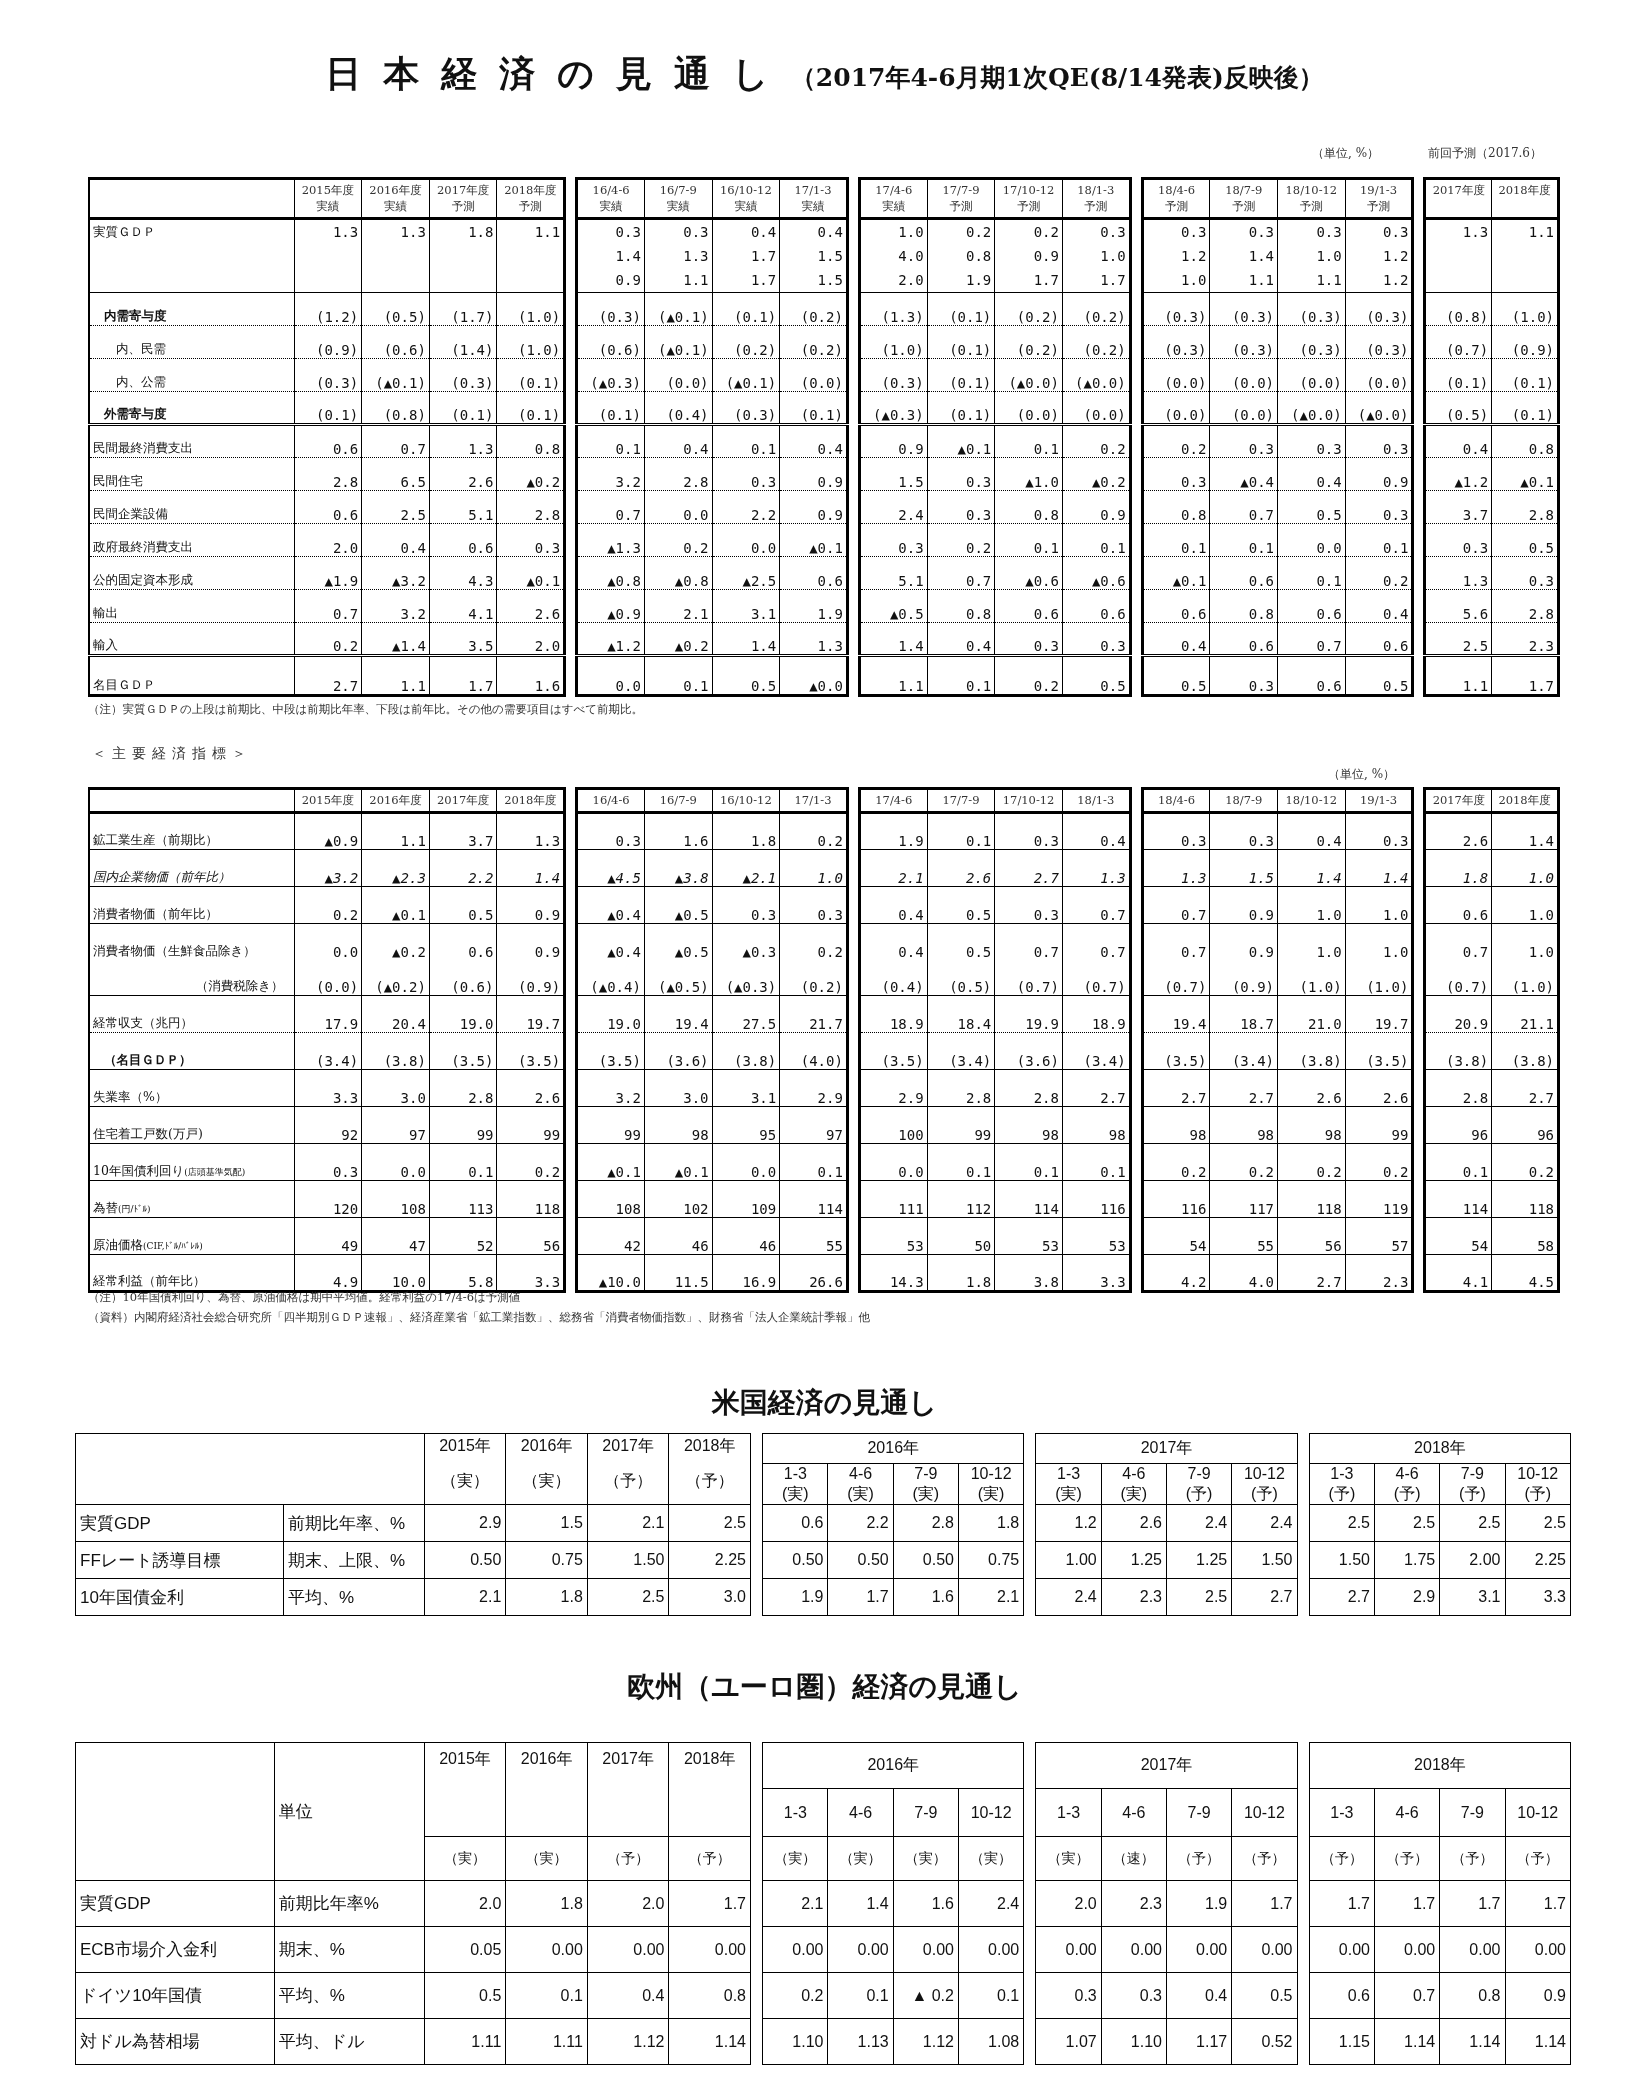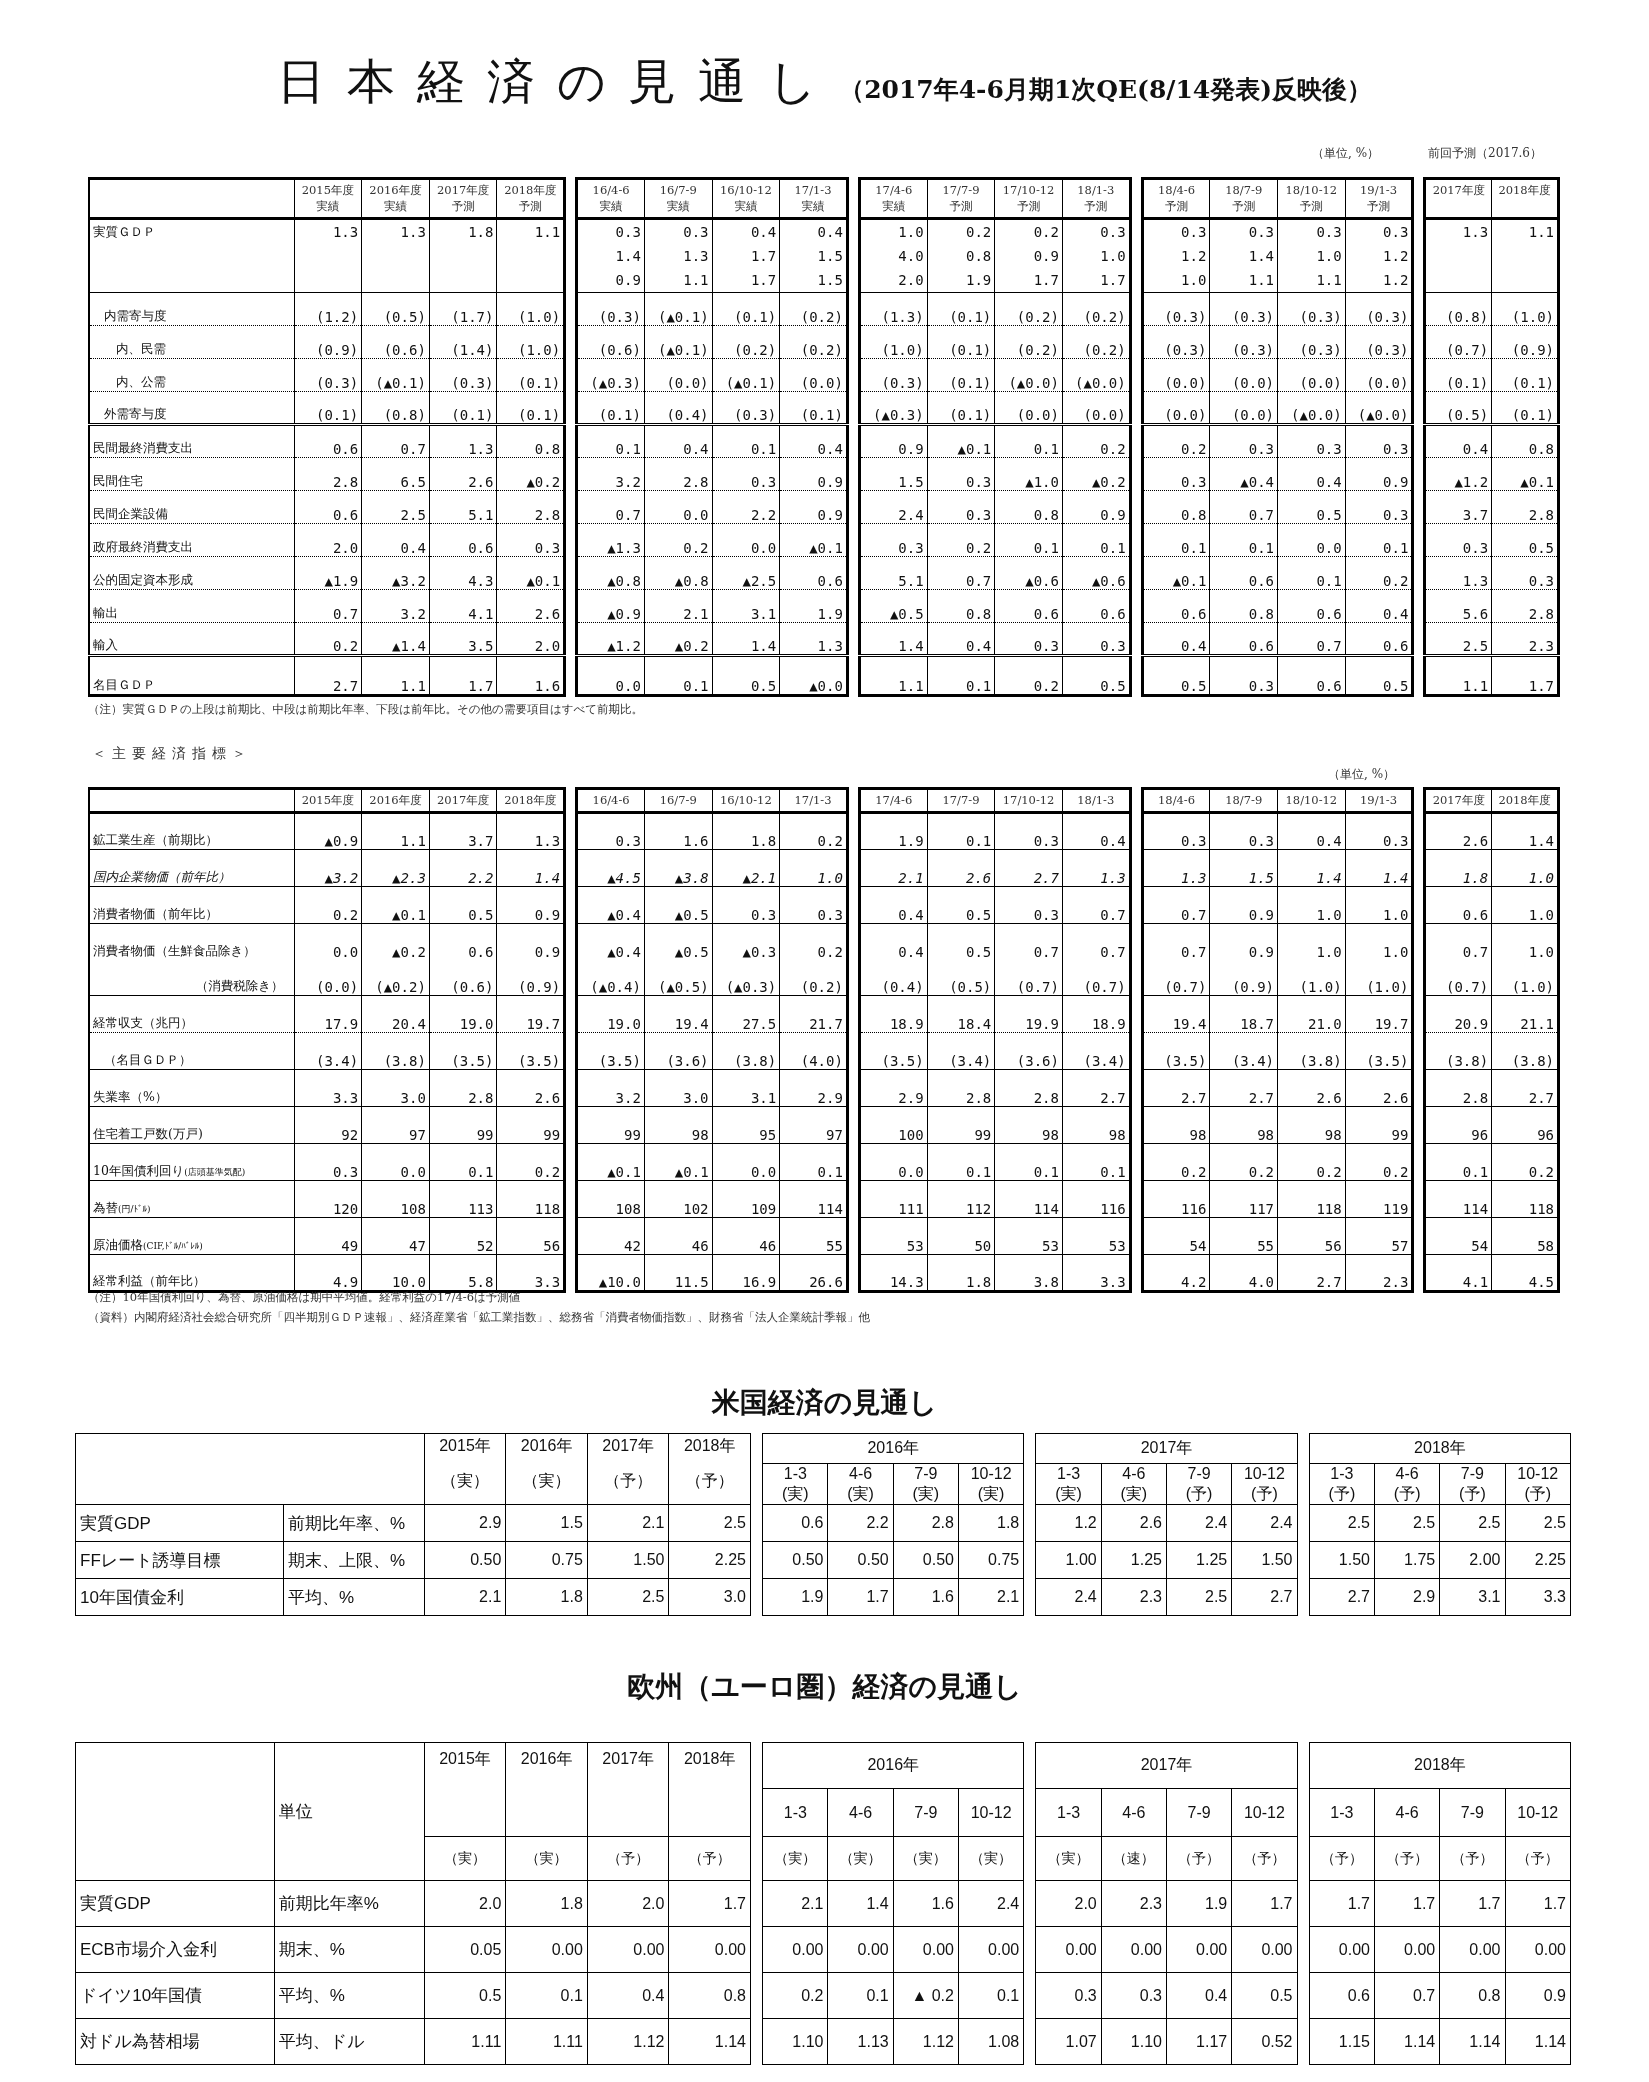--- a/index.html
+++ b/index.html
@@ -5,21 +5,21 @@
   * { box-sizing: border-box; }
   html, body { margin: 0; padding: 0; background: #ffffff; }
   body {
     width: 1649px; height: 2082px; position: relative; overflow: hidden;
     font-family: "DejaVu Sans", "Liberation Sans", sans-serif; color: #111;
   }
   .title {
     position: absolute; top: 50px; left: 0; width: 1649px; text-align: center;
     white-space: nowrap;
   }
-  .title .main { font-size: 48px; font-weight: normal; letter-spacing: 22px; }
+  .title .main { font-size: 36px; font-weight: bold; letter-spacing: 22px; }
   .title .sub { font-size: 25px; font-weight: bold; font-family: "DejaVu Serif", serif; }
   .unit-top { position: absolute; top: 145px; font-size: 12px; color: #333; font-family: "DejaVu Serif", serif; }
 
   table.jp {
     position: absolute; border-collapse: collapse; table-layout: fixed;
     font-family: "DejaVu Sans Mono", monospace; font-size: 14px;
   }
   table.jp td {
     border-left: 1px solid #000; border-right: 1px solid #000;
     padding: 0 3px; text-align: right; vertical-align: bottom; white-space: nowrap;
@@ -30,21 +30,21 @@
   table.jp td.br { border-right: 3px solid #000; }
   table.jp tr.head td {
     text-align: center; vertical-align: middle; font-family: "DejaVu Serif", serif;
     font-size: 11.5px; color: #333; border-top: 3px solid #000; border-bottom: 3px solid #000; line-height: 1.35;
   }
   table.jp tr.head td.gap { border: none; }
   table.jp tr.dot td:not(.gap) { border-bottom: 1px dotted #000; }
   table.jp tr.solid td:not(.gap) { border-bottom: 1px solid #000; }
   table.jp tr.dbl td:not(.gap) { border-bottom: 3px double #000; }
   table.jp tr.last td:not(.gap) { border-bottom: 3px solid #000; }
-  .indent1 { padding-left: 14px !important; }
+  .indent1 { padding-left: 14px !important; font-weight: bold; }
   .indent2 { padding-left: 26px !important; }
   .gdp-cell { line-height: 24px; }
 
   .note { position: absolute; left: 88px; font-size: 11.5px; color: #333; font-family: "DejaVu Serif", serif; white-space: nowrap; }
   .section-label { position: absolute; left: 92px; font-size: 14px; color: #333; letter-spacing: 6px; font-family: "DejaVu Serif", serif; }
 
   .h2 { position: absolute; left: 0; width: 1649px; text-align: center; font-size: 28px; font-weight: bold; }
 
   table.fx {
     position: absolute; border-collapse: collapse; table-layout: fixed;

